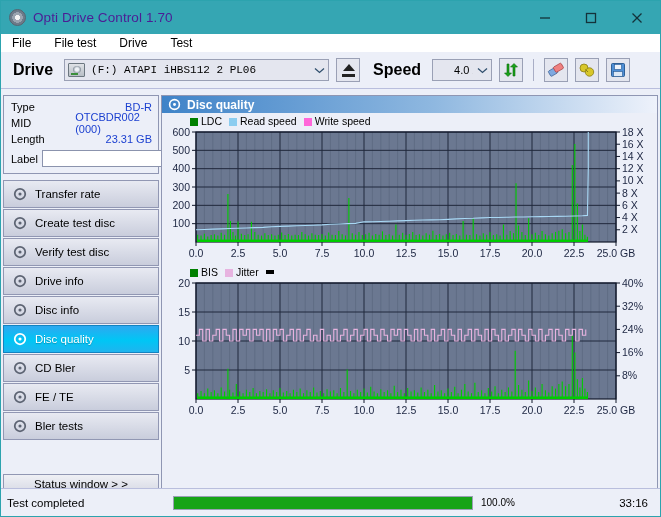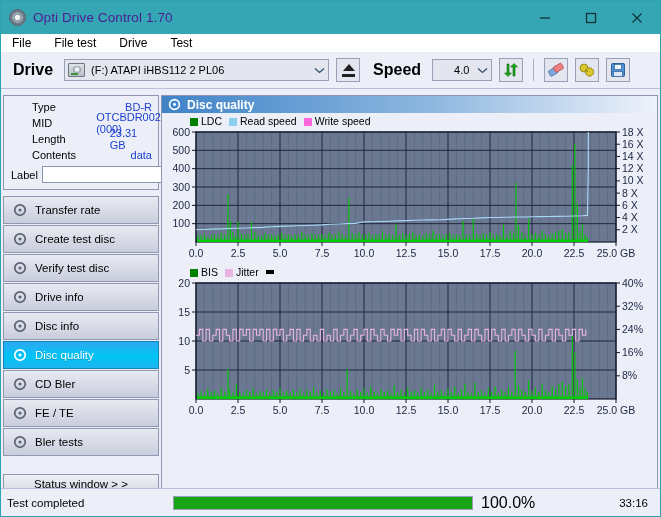--- a/index.html
+++ b/index.html
@@ -31,21 +31,21 @@
   .menu-item { font-size:12px; color:#000; padding:1px 2px; }
 
   
   .toolbar { height:37px; background:#eceff8; display:flex; align-items:center;
              padding:0 6px; gap:7px; border-bottom:1px solid #b9bedd; }
   .tb-label { font-weight:bold; font-size:16px; padding:0 4px 0 6px; }
   .combo { height:22px; background:#e4e6ef; border:1px solid #9aa0b5;
            display:flex; align-items:center; position:relative; font-size:11px; }
   .combo .cap { padding-left:3px; display:flex; align-items:center; gap:6px; flex:1; overflow:hidden; white-space:nowrap; }
   .combo .arrow { width:18px; display:flex; align-items:center; justify-content:center; color:#31506e; }
-  #drive-combo { width:265px; }
+  #drive-combo { width:265px;font-family:Liberation Mono, monospace; }
   #speed-combo { width:60px;padding-left:16px; }
   #speed-combo .cap { padding-left:5px; }
   .drv-ico { width:17px; height:14px; flex:none; position:relative;
              background:linear-gradient(#dfe2e6,#b8bfc6); border:1px solid #6c7780; border-radius:1px; }
   .drv-ico:after { content:""; position:absolute; left:2px; bottom:1px; width:7px; height:2px; background:#3b8f3b; }
   .drv-ico:before { content:""; position:absolute; left:4px; top:2px; width:8px; height:7px; border-radius:50%;
                     background:radial-gradient(circle,#eef2f6 30%,#8b95a0 70%); }
   .tbtn { width:24px; height:24px; background:#e4e6ef; border:1px solid #9aa0b5;
           display:flex; align-items:center; justify-content:center; }
   .sep { width:1px; height:22px; background:#a9aec6; margin:0 3px; }
@@ -57,21 +57,21 @@
   
   .body { position:absolute; left:0; top:94px; right:0; bottom:22px; }
 
   
   .left { position:absolute; left:2px; top:0; width:156px; bottom:0; }
   .panel { border:1px solid #8f96b3; background:#eceff8; }
   .panel-hd { height:20px; display:flex; align-items:center; justify-content:space-between;
               padding:0 3px 0 7px; background:linear-gradient(#f4f6fc,#dfe3f2); border-bottom:1px solid #9aa0bb; }
   .panel-hd b { font-size:11.5px; }
   .disc-rows { padding:3px 6px 5px 7px; }
-  .drow { display:flex; justify-content:space-between; align-items:center; height:16px; font-size:11px;margin-left:21px; }
+  .drow { display:flex; justify-content:space-between; align-items:center; height:16px; font-size:11px; }
   .drow .v { color:#1a3fd0;padding-left:44px; }
   .lbl-row { display:flex; align-items:center; gap:4px; margin-top:2px; }
   .lbl-row .k { width:36px; font-size:11px; }
   .lbl-input { flex:1; height:17px; background:#fff; border:1px solid #8b93ad; }
   .disc-btn { width:20px; height:19px; background:#dfe2ec; border:1px solid #9aa0b5;
               display:flex; align-items:center; justify-content:center; }
   .cd { width:13px; height:13px; border-radius:50%;
         background:radial-gradient(circle at 50% 50%, #fff 0 16%, #c9c96a 18% 44%, #e8e89a 46% 82%, #b9b95a 84%);
         border:1px solid #8a8a4a; }
   .refresh { width:19px; height:17px; background:#dfe2ec; border:1px solid #9aa0b5;
@@ -105,21 +105,21 @@
 
   
   .results { position:absolute; left:0; right:0; top:420px; height:72px; }
 
   
   .statusbar { position:absolute; left:0; right:0; bottom:0; height:28px;
                background:#eceff8; border-top:1px solid #b9bedd; display:flex; align-items:center; }
   .sb-text { width:170px; padding-left:6px; font-size:11.5px; }
   .sb-prog { flex:1; height:14px; margin:0 2px; background:#e9eaf0; border:1px solid #9aa0b5; position:relative; }
   .sb-prog .fill { position:absolute; left:0; top:0; bottom:0; background:#17a417; }
-  .sb-pct { width:95px; padding-left:6px; font-size:16px; }
+  .sb-pct { width:95px; padding-left:6px; font-size:10px; }
   .sb-time { width:90px; text-align:right; padding-right:12px; font-size:11.5px; }
 </style>
 </head>
 <body>
 
 <div id="app">
 
   <div class="titlebar">
     <div class="app-icon"></div>
     <div class="title-text">Opti Drive Control 1.70</div>
@@ -213,24 +213,20 @@
             <span>Type</span>
             <span class="v">BD-R</span>
           </div>
           <div class="drow">
             <span>MID</span>
             <span class="v">OTCBDR002 (000)</span>
           </div>
           <div class="drow">
             <span>Length</span>
             <span class="v">23.31 GB</span>
-          </div>
-          <div class="drow">
-            <span>Contents</span>
-            <span class="v">data</span>
           </div>
           <div class="lbl-row">
             <span class="k">Label</span>
             <input class="lbl-input" type="text" value="" style="">
             <div class="disc-btn">
               <span class="cd"></span>
             </div>
           </div>
         </div>
       </div>

